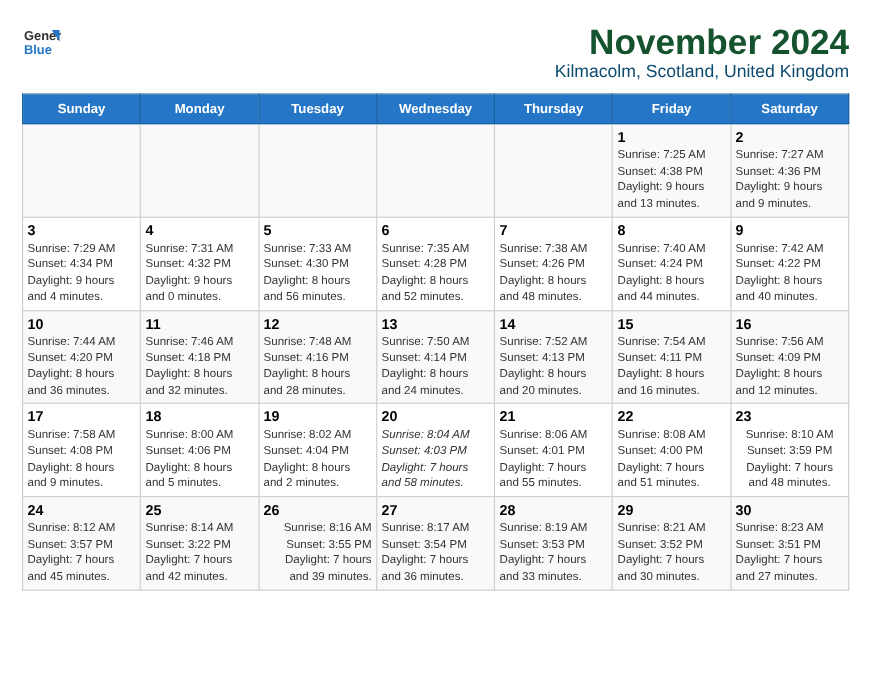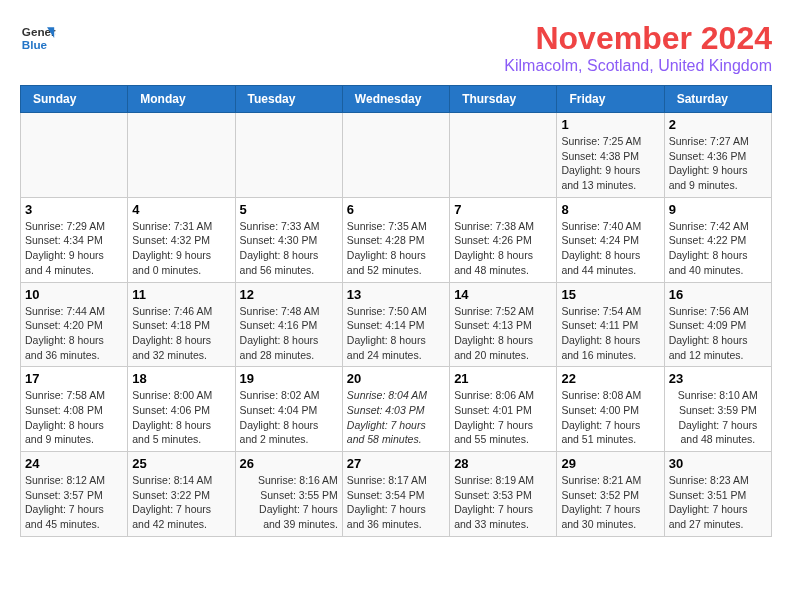--- a/index.html
+++ b/index.html
@@ -24,36 +24,36 @@
     .logo-icon {
       width: 36px;
       height: 36px;
     }
     .title-area {
       text-align: right;
     }
     .month-title {
       font-size: 32px;
       font-weight: bold;
-      color: #ef4444;
+      color: #14532d;
     }
     .location-title {
       font-size: 16px;
-      color: #8b5cf6;
+      color: #0c4a6e;
     }
     table {
       width: 100%;
       border-collapse: collapse;
       font-size: 11px;
     }
     thead tr th {
       background-color: #2576c7;
       color: #fff;
       padding: 6px 12px;
-      text-align: left;
+      text-align: center;
       font-size: 12px;
       font-weight: bold;
       border: 1px solid #1a5fa0;
     }
     tbody tr td {
       border: 1px solid #ccc;
       vertical-align: top;
       padding: 4px;
       height: 80px;
       width: calc(100% / 7);

